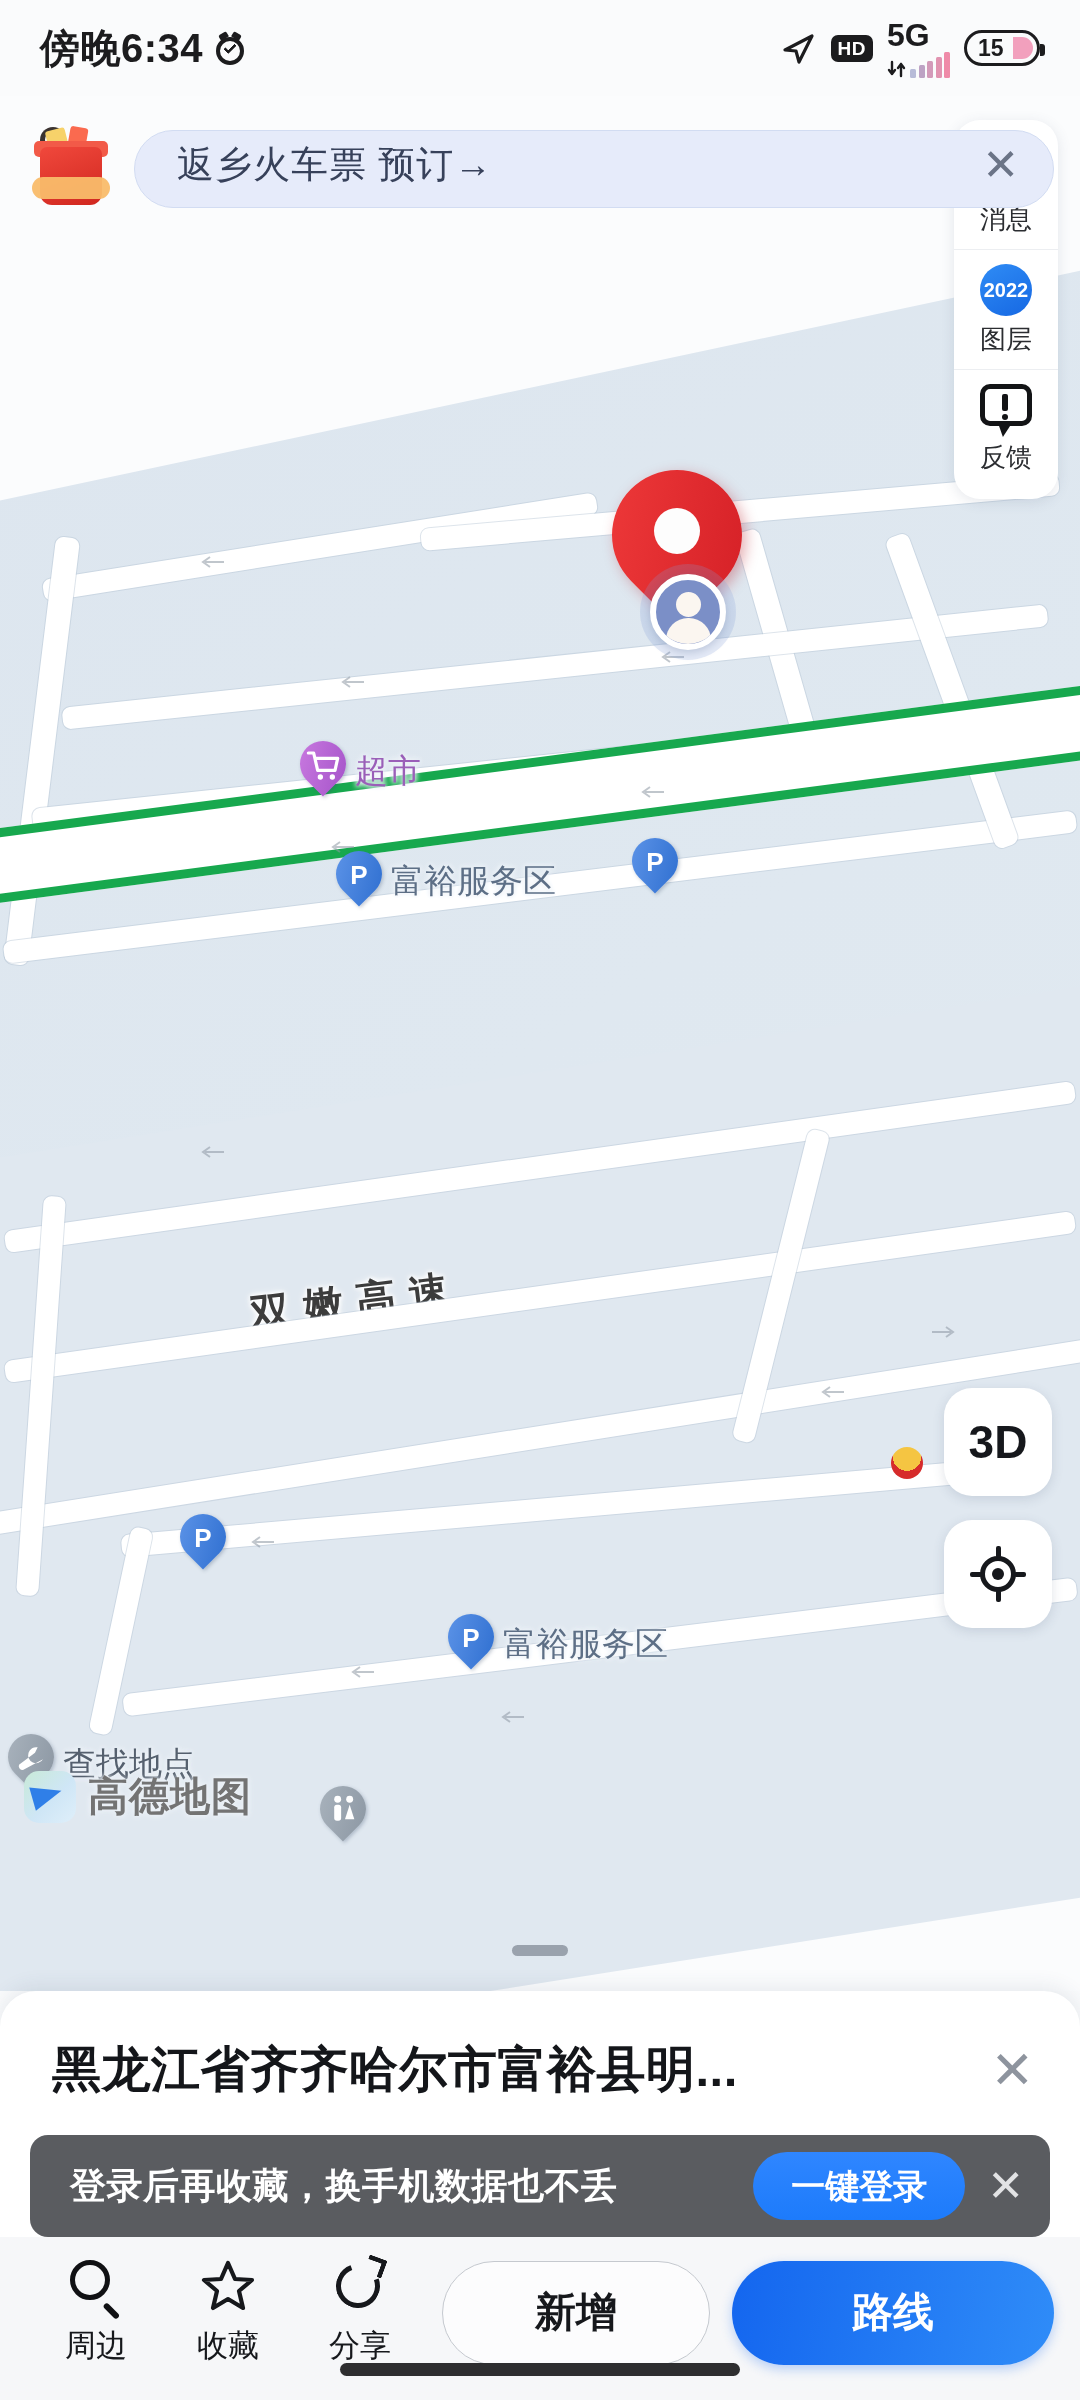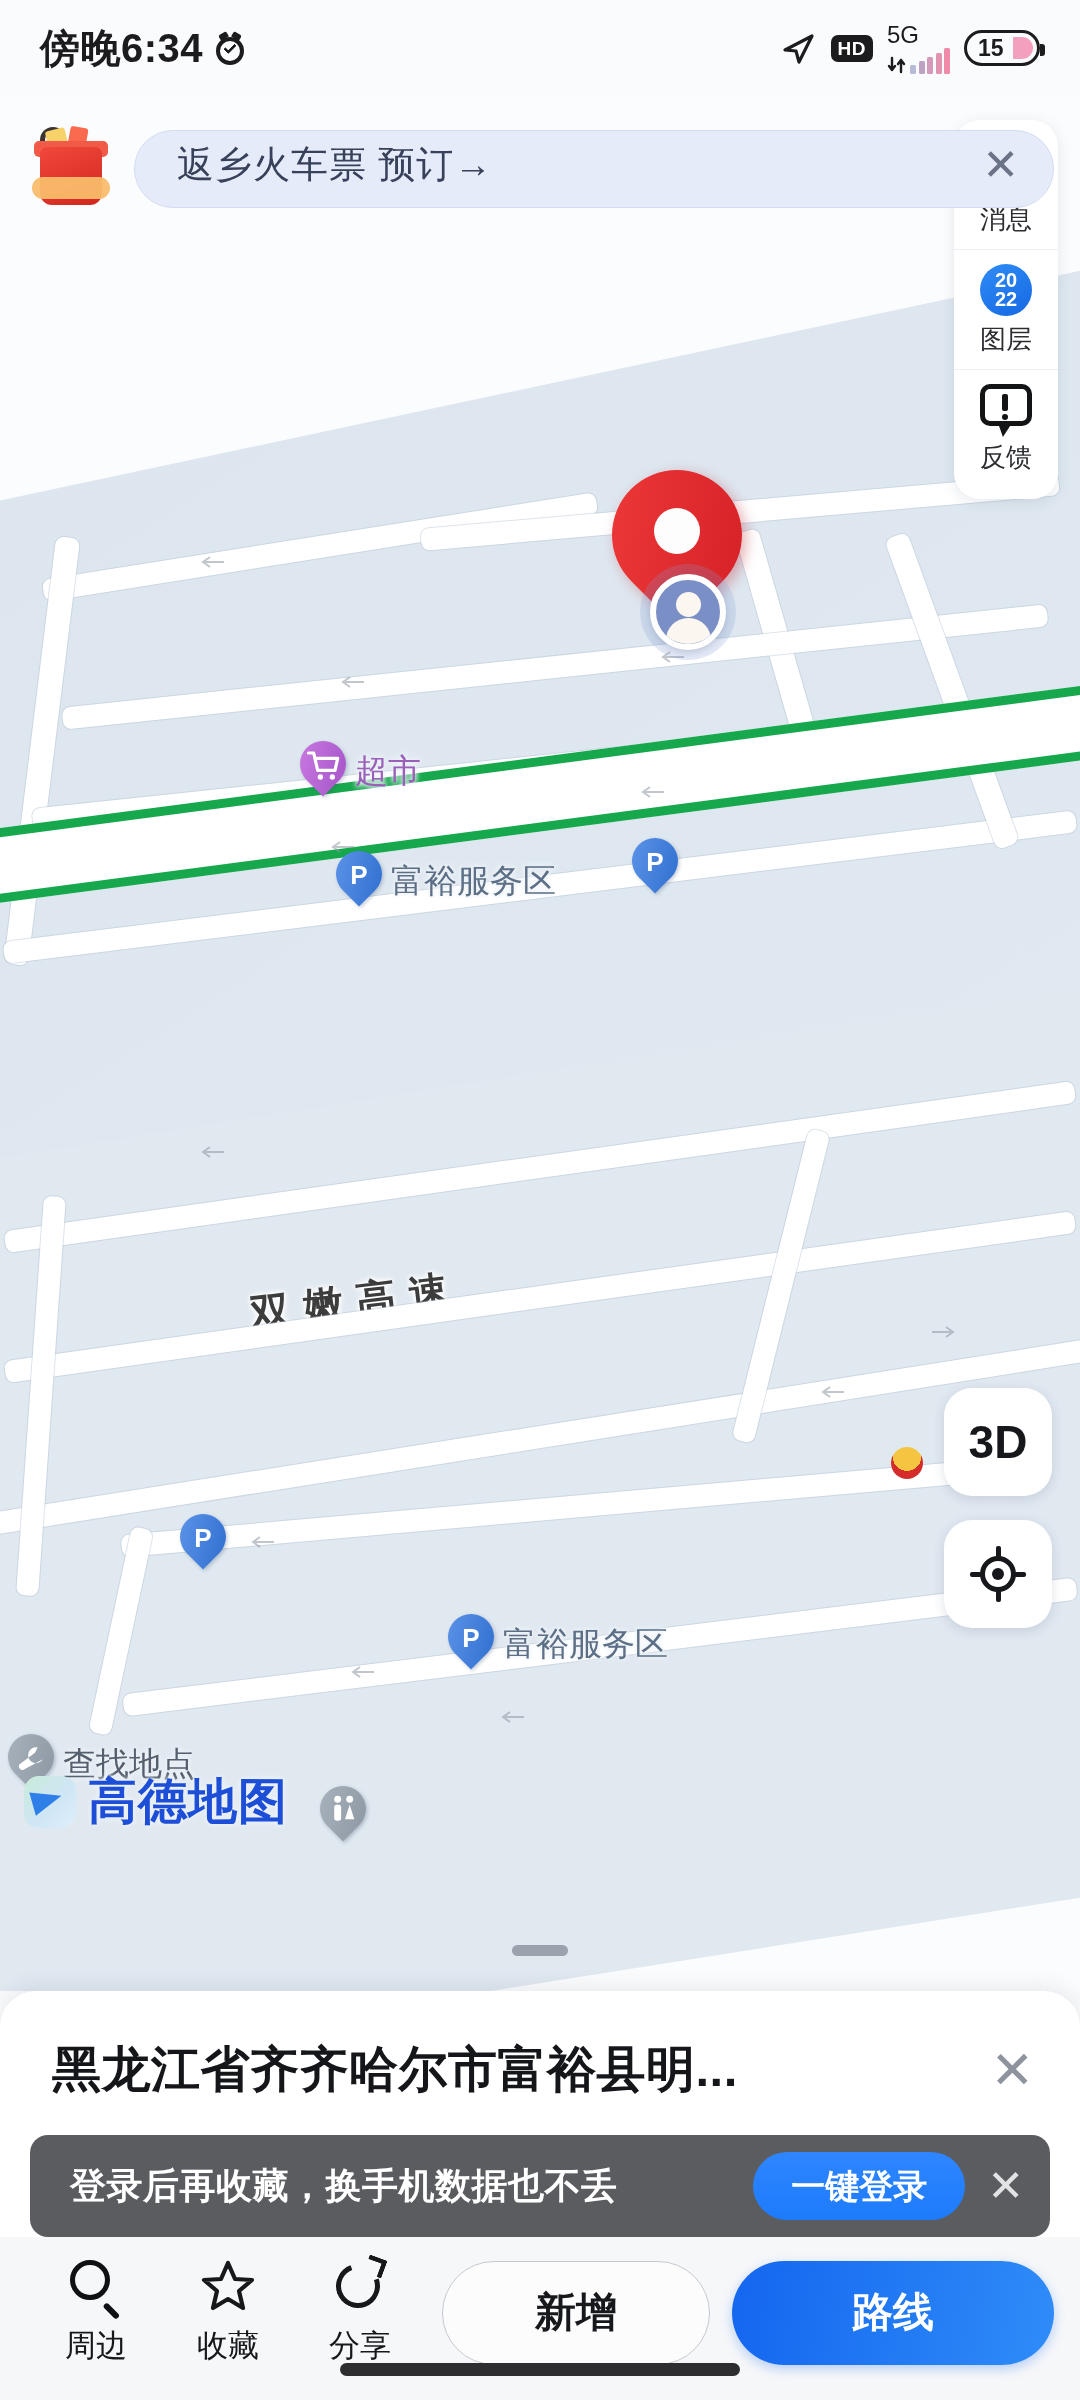--- a/index.html
+++ b/index.html
@@ -38,21 +38,21 @@
     transform:rotate(-45deg); border-radius:1px;
   }
   .sb-right { display:flex; align-items:center; gap:14px; }
   .ic-nav { width:36px; height:36px; }
   .ic-hd {
     background:#1c1c1e; color:#fff; font-size:19px; font-weight:700;
     border-radius:7px; padding:4px 7px; letter-spacing:.5px; line-height:1;
   }
   .net-wrap { display:flex; flex-direction:column; align-items:flex-start; gap:1px; }
   .net-top { display:flex; align-items:flex-end; gap:3px; }
-  .net-5g { font-size:24px; font-weight:400; color:#1c1c1e; line-height:1; }
+  .net-5g { font-size:32px; font-weight:700; color:#1c1c1e; line-height:1; }
   .net-bottom { display:flex; align-items:flex-end; gap:3px; }
   .ic-updown { width:20px; height:18px; }
   .bars { display:flex; align-items:flex-end; gap:2.5px; height:26px; }
   .bars i { width:6px; border-radius:1.5px; display:block; }
   .bars i:nth-child(1){ height:9px;  background:#b7bbd8; }
   .bars i:nth-child(2){ height:13px; background:#bda2c4; }
   .bars i:nth-child(3){ height:17px; background:#d39ab9; }
   .bars i:nth-child(4){ height:21px; background:#e193b0; }
   .bars i:nth-child(5){ height:26px; background:#ef8aa8; }
   .batt {
@@ -178,21 +178,21 @@
   .bubble .bx { position:absolute; inset:0 0 8px 0; border:5px solid #131416; border-radius:10px; }
   .bubble .tail { position:absolute; left:18px; bottom:-3px; width:14px; height:14px; background:#131416; clip-path:polygon(0 0,100% 0,35% 100%); }
   .bubble .l1 { position:absolute; left:11px; top:13px; width:26px; height:5px; background:#131416; border-radius:3px; }
   .bubble .l2 { position:absolute; left:11px; top:24px; width:18px; height:5px; background:#131416; border-radius:3px; }
   .bubble .bang { position:absolute; left:22px; top:10px; width:6px; height:17px; background:#131416; border-radius:2px; }
   .bubble .dot { position:absolute; left:22px; top:30px; width:6px; height:6px; background:#131416; border-radius:50%; }
   .year-badge {
     width:52px; height:52px; border-radius:50%;
     background:linear-gradient(150deg,#2f8cf5,#1668e3);
     color:#fff; font-size:20px; font-weight:800; line-height:.95;
-    display:flex; flex-direction:column; align-items:center; justify-content:center;
+    display:flex; flex-direction:row; align-items:center; justify-content:center;
   }
 
   
   .ctl {
     position:absolute; right:28px; width:108px; height:108px; background:#fff;
     border-radius:28px; box-shadow:0 3px 12px rgba(60,80,110,.16);
     display:flex; align-items:center; justify-content:center; z-index:30;
   }
   .ctl.d3 { top:1388px; font-size:46px; font-weight:700; color:#16181c; }
   .ctl.loc { top:1520px; }
@@ -210,21 +210,21 @@
   .amap .logo {
     width:52px; height:52px; border-radius:15px;
     background:linear-gradient(135deg,#c8ead8 0%,#cfe6f6 55%,#dfeffa 100%);
     position:relative; overflow:hidden;
   }
   .amap .logo .plane {
     position:absolute; left:8px; top:12px; width:0; height:0;
     border-left:30px solid #2f7fe8; border-top:12px solid transparent; border-bottom:12px solid transparent;
     transform:rotate(-16deg);
   }
-  .amap .txt { font-size:49px; font-weight:700; color:#1d4ed8; letter-spacing:1px;
+  .amap .txt { font-size:40px; font-weight:700; color:#737373; letter-spacing:1px;
     text-shadow:0 0 5px #eef3f8,0 0 7px #eef3f8; }
   .searchbtn {
     position:absolute; left:22px; top:1807px; height:110px; background:#fff;
     border-radius:30px; display:flex; align-items:center; gap:26px; padding:0 44px 0 36px;
     box-shadow:0 4px 14px rgba(60,80,110,.14); z-index:30;
   }
   .mag { width:54px; height:54px; position:relative; }
   .mag .c { position:absolute; left:2px; top:2px; width:40px; height:40px; border:5.5px solid #101114; border-radius:50%; }
   .mag .h { position:absolute; right:3px; bottom:1px; width:19px; height:5.5px; background:#101114; border-radius:3px; transform:rotate(45deg); }
   .search-text { font-size:38px; color:#6a7280; font-weight:500; }

